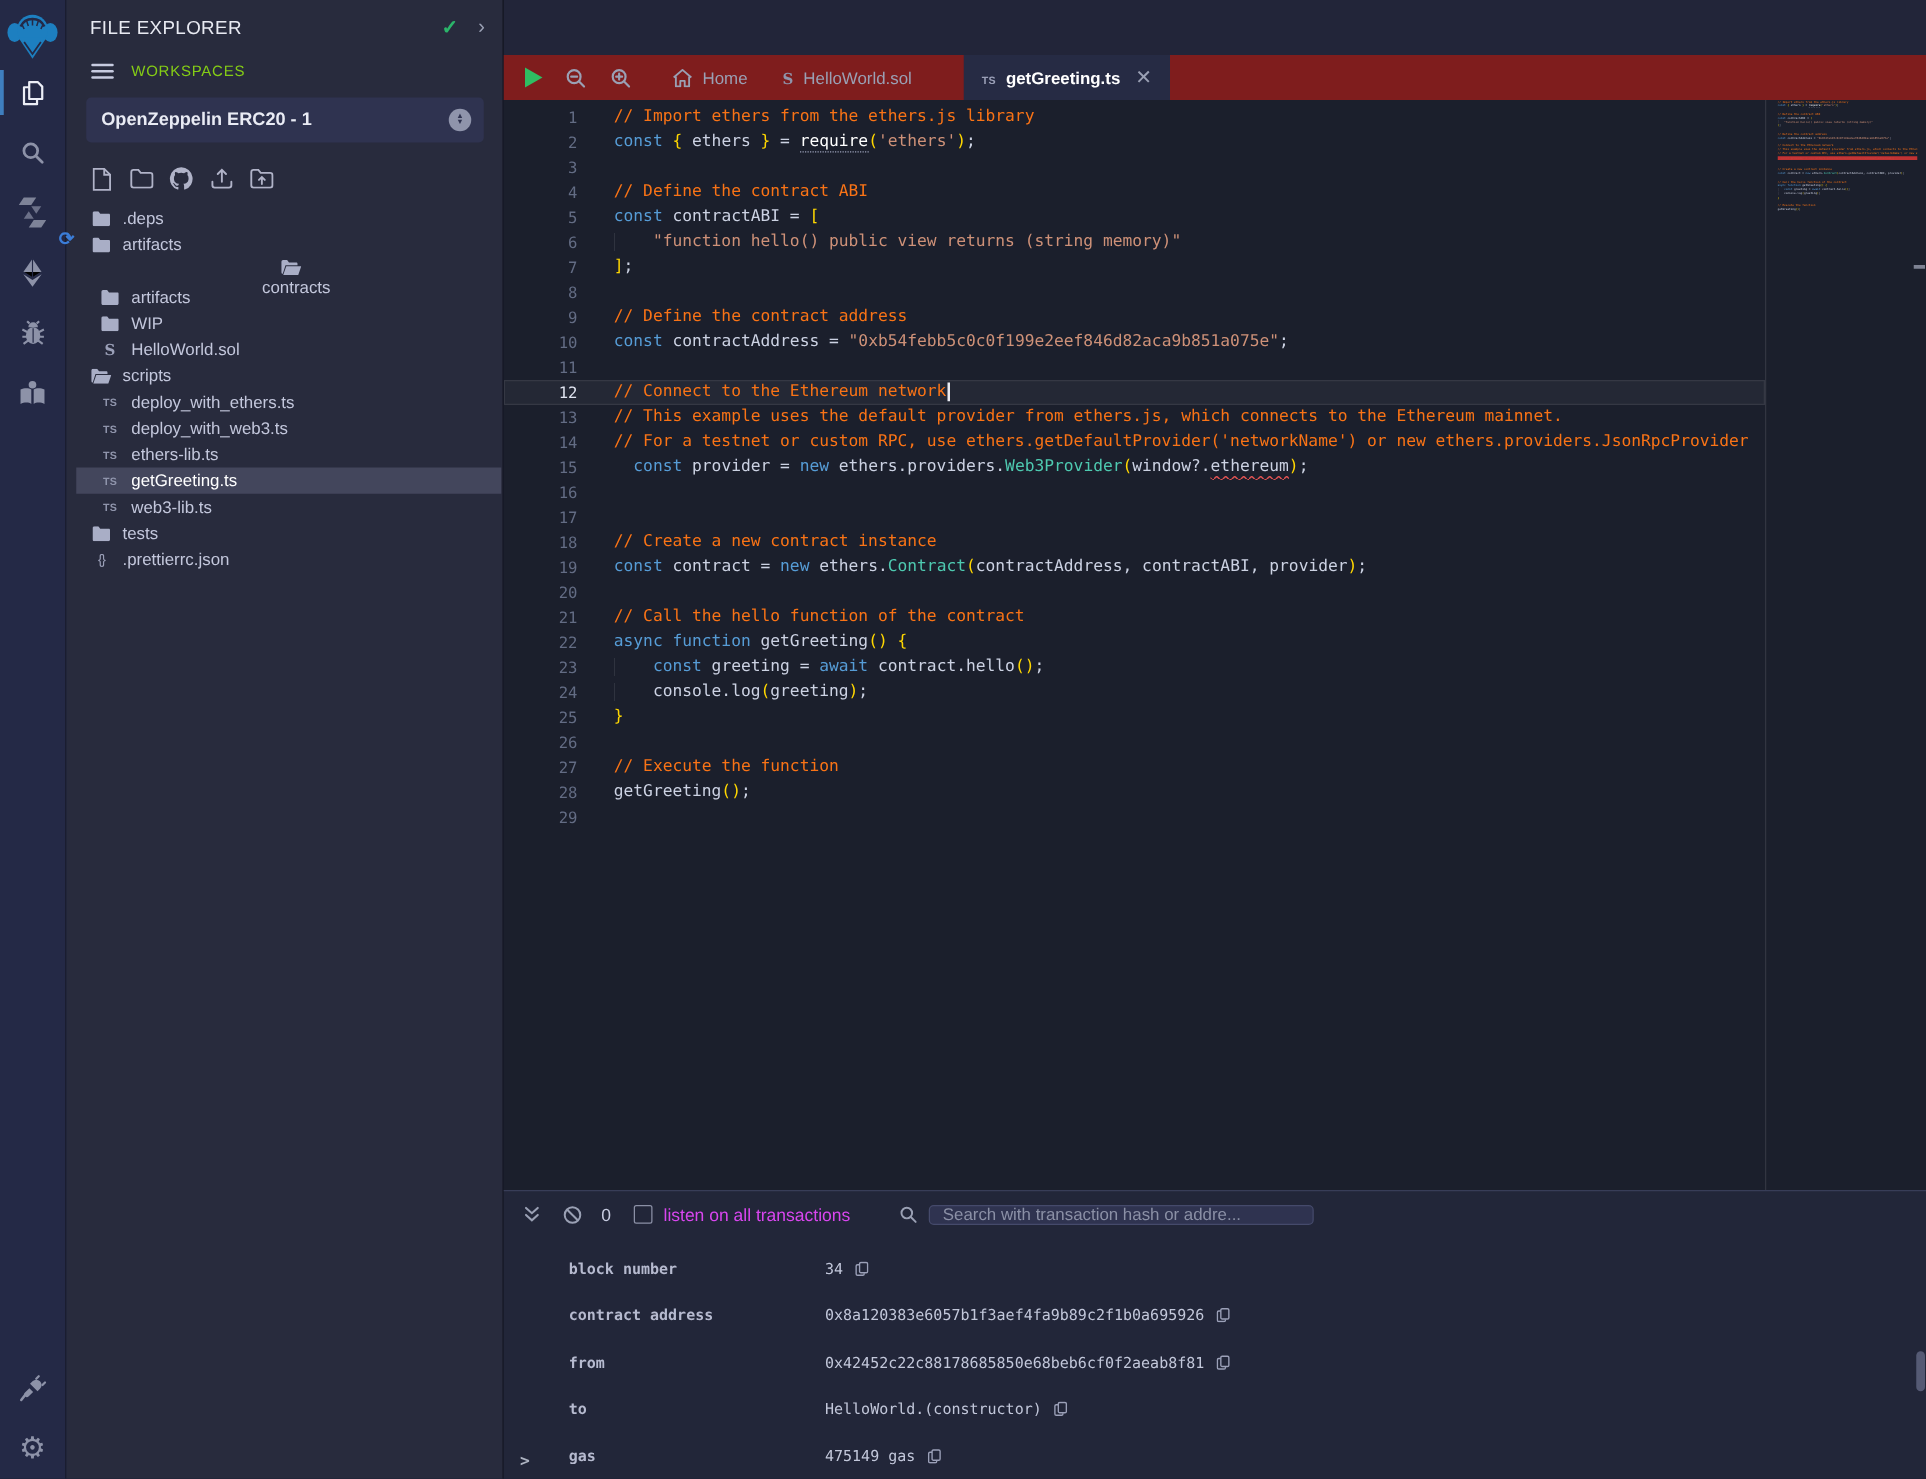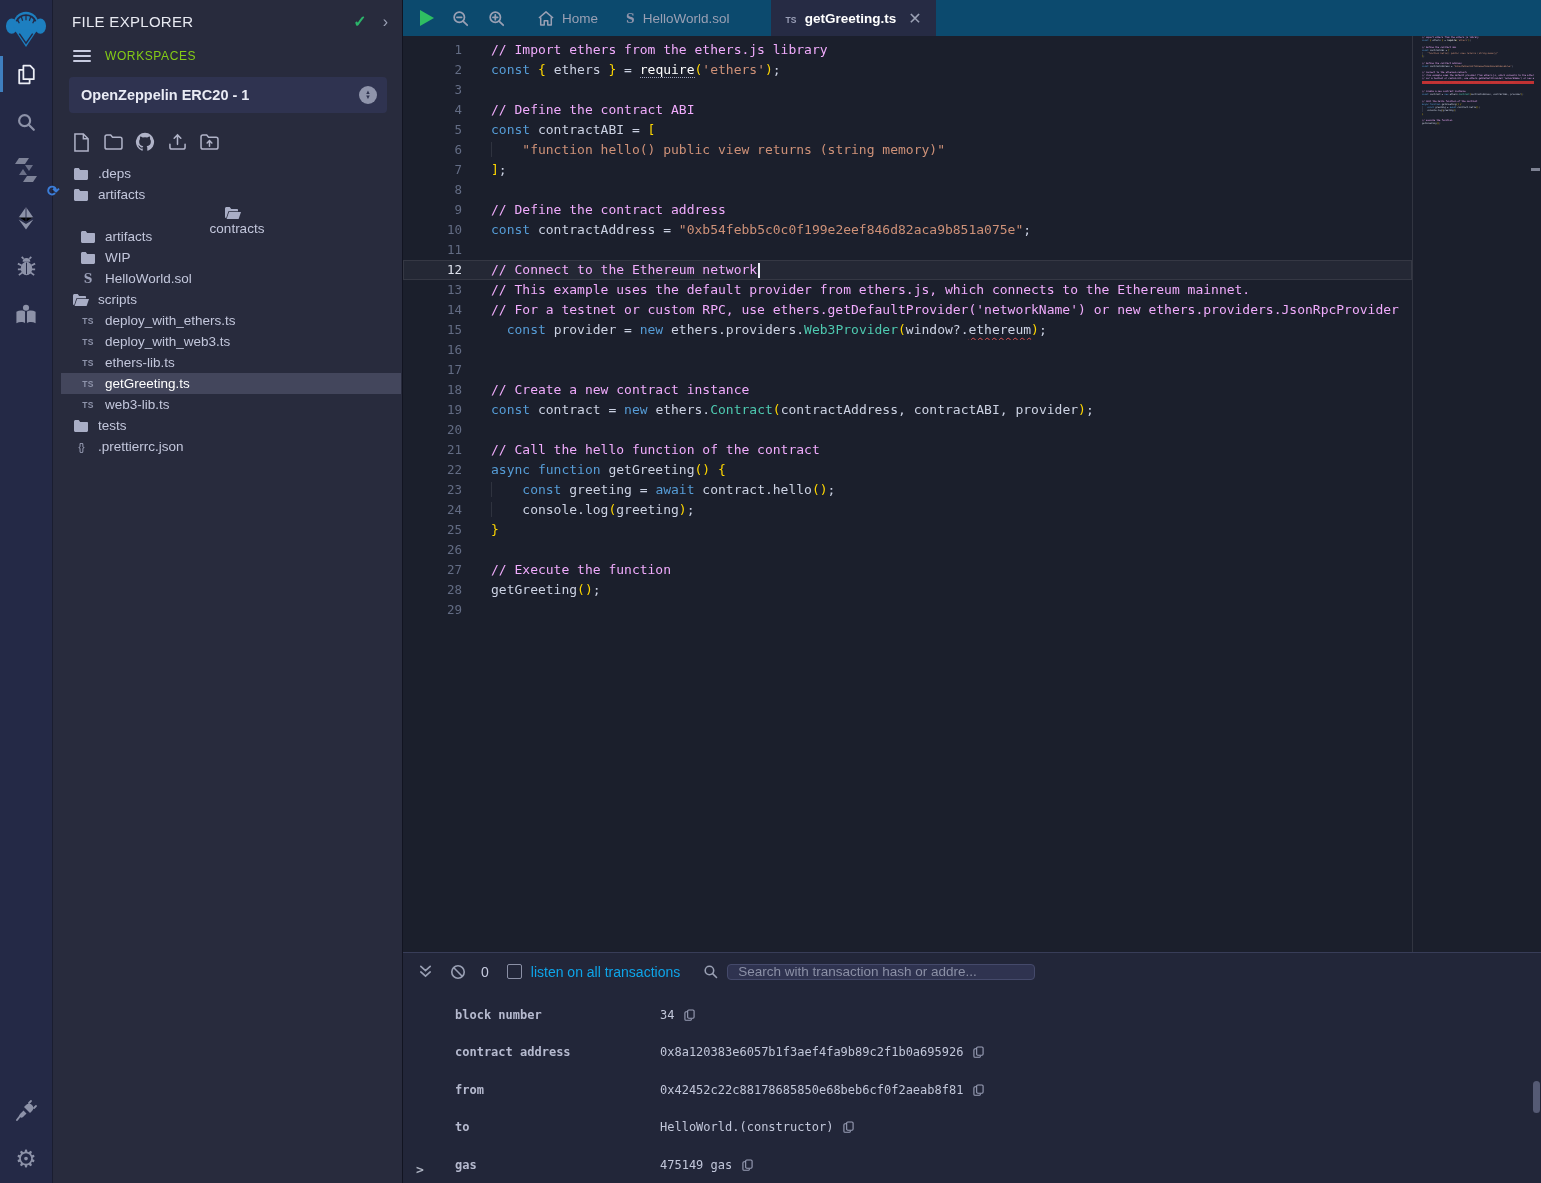--- a/index.html
+++ b/index.html
@@ -40,38 +40,38 @@
   .ticon { width:16px; margin-right:9px; display:inline-flex; justify-content:center; align-items:center; flex:0 0 16px; }
   .ft-ts { font-size:8.5px; font-weight:bold; color:#8f94ab; letter-spacing:.2px; }
   .ft-sol { font-size:12px; font-weight:bold; color:#9ba0b8; font-family:"DejaVu Serif", serif; }
   .ft-json { font-size:11px; color:#9ba0b8; letter-spacing:-1px; }
   .tlabel { white-space:nowrap; }
 
   
   .main { flex:1; display:flex; flex-direction:column; min-width:0; }
 
   
-  .tabbar { height:36px; background:#0c4a6e; display:flex; align-items:stretch; flex:0 0 36px; }
+  .tabbar { height:36px; background:#7f1d1d; display:flex; align-items:stretch; flex:0 0 36px;margin-top:44px; }
   .tb-actions { display:flex; align-items:center; gap:17px; padding:0 18px 0 17px; }
   .play-btn { width:0; height:0; border-left:14px solid #2fbe62; border-top:8px solid transparent; border-bottom:8px solid transparent; }
   .tab { display:flex; align-items:center; gap:8px; padding:0 14px; font-size:13.5px; color:#9aa0b4; }
   .tab .ft-sol, .tab .ft-ts { color:#8f94ab; }
   .tab.active { background:#262b44; color:#fff; font-weight:600; margin-left:28px; }
   .tab.active .ft-ts { color:#9ba0b8; }
   .tab-close { color:#9aa0b4; font-size:16px; font-weight:400; margin-left:4px; }
 
   
   .editor-wrap { flex:1; position:relative; background:#1b1f2c; overflow:hidden; }
   .lines { padding-top:4px; margin-right:129px; font-family:"DejaVu Sans Mono", monospace; font-size:13px; }
   .code-line { display:flex; height:20px; line-height:20px; white-space:pre; }
   .code-line .ln { flex:0 0 59px; text-align:right; color:#636c84; font-size:12.5px; }
   .code-line .lc { padding-left:29px; overflow:hidden; }
   .code-line.active { background:rgba(255,255,255,.045); outline:1px solid rgba(255,255,255,.08); outline-offset:-1px; }
   .code-line.active .ln { color:#dfe3ef; }
-  .s-cm { color:#f0abfc; }
+  .s-cm { color:#f97316; }
   .s-kw { color:#569cd6; }
   .s-str { color:#ce9178; }
   .s-br { color:#ffd700; }
   .s-ty { color:#4ec9b0;margin-top:34px; }
   .s-tx { color:#ccd2e3; }
   .s-und { color:#ffffff; border-bottom:1.5px dotted #9ba0b8; }
   .s-err { color:#ccd2e3; text-decoration:underline wavy #e05252 1px; text-underline-offset:3px; }
   .s-ig { box-shadow:inset 1px 0 0 rgba(255,255,255,.09); }
   .caret { display:inline-block; width:1.5px; height:15px; background:#e8eaf2; vertical-align:middle; margin-left:1px; }
 
@@ -81,21 +81,21 @@
   .mini-line { height:3.2px; line-height:3.2px; font-size:2.2px; white-space:pre; overflow:hidden; }
   .mini-red { position:absolute; left:0; width:112px; height:3.4px; background:#c93434; opacity:.95; }
   .ruler-dash { position:absolute; right:1px; width:9px; height:3px; background:#8f94a6; opacity:.85; }
 
   
   .terminal { height:231px; flex:0 0 231px; background:#222639; border-top:1px solid #383d58; position:relative; }
   .term-header { height:37px; display:flex; align-items:center; padding-left:12px; color:#9aa0b4; }
   .th-icon { display:flex; align-items:center; justify-content:center; width:20px; margin-right:13px; }
   .term-count { font-size:14px; color:#c7cbe0; margin-right:18px; }
   .term-checkbox { width:15px; height:15px; border:1px solid #8b90a6; border-radius:2px; background:transparent; margin-right:9px; }
-  .term-listen { font-size:14px; color:#0ea5e9; margin-right:22px; }
+  .term-listen { font-size:14px; color:#d946ef; margin-right:38px; }
   .term-search-icon { margin-right:8px; }
   .term-search { width:308px; height:16px; background:#2f3350; border:1px solid #454a6b; border-radius:4px; color:#dfe3ef; font-size:13.5px; padding:0 10px; outline:none; font-family:"Liberation Sans", sans-serif; }
   .term-search::placeholder { color:#8b90a6; }
   .term-rows { padding-top:6px; font-family:"DejaVu Sans Mono", monospace; font-size:12px; }
   .trow { height:37.5px; display:flex; align-items:center; padding-left:52px; }
   .trow .tkey { width:205px; font-weight:bold; color:#b6bacf; }
   .trow .tval { color:#c2c7da; margin-right:10px; }
   .term-prompt { position:absolute; left:13px; bottom:6px; font-family:"DejaVu Sans Mono", monospace; font-size:13px; font-weight:bold; color:#aeb4c2; }
   .term-scrollthumb { position:absolute; right:1px; top:128px; width:7px; height:32px; border-radius:4px; background:#555a74; }
   svg { display:block; }

